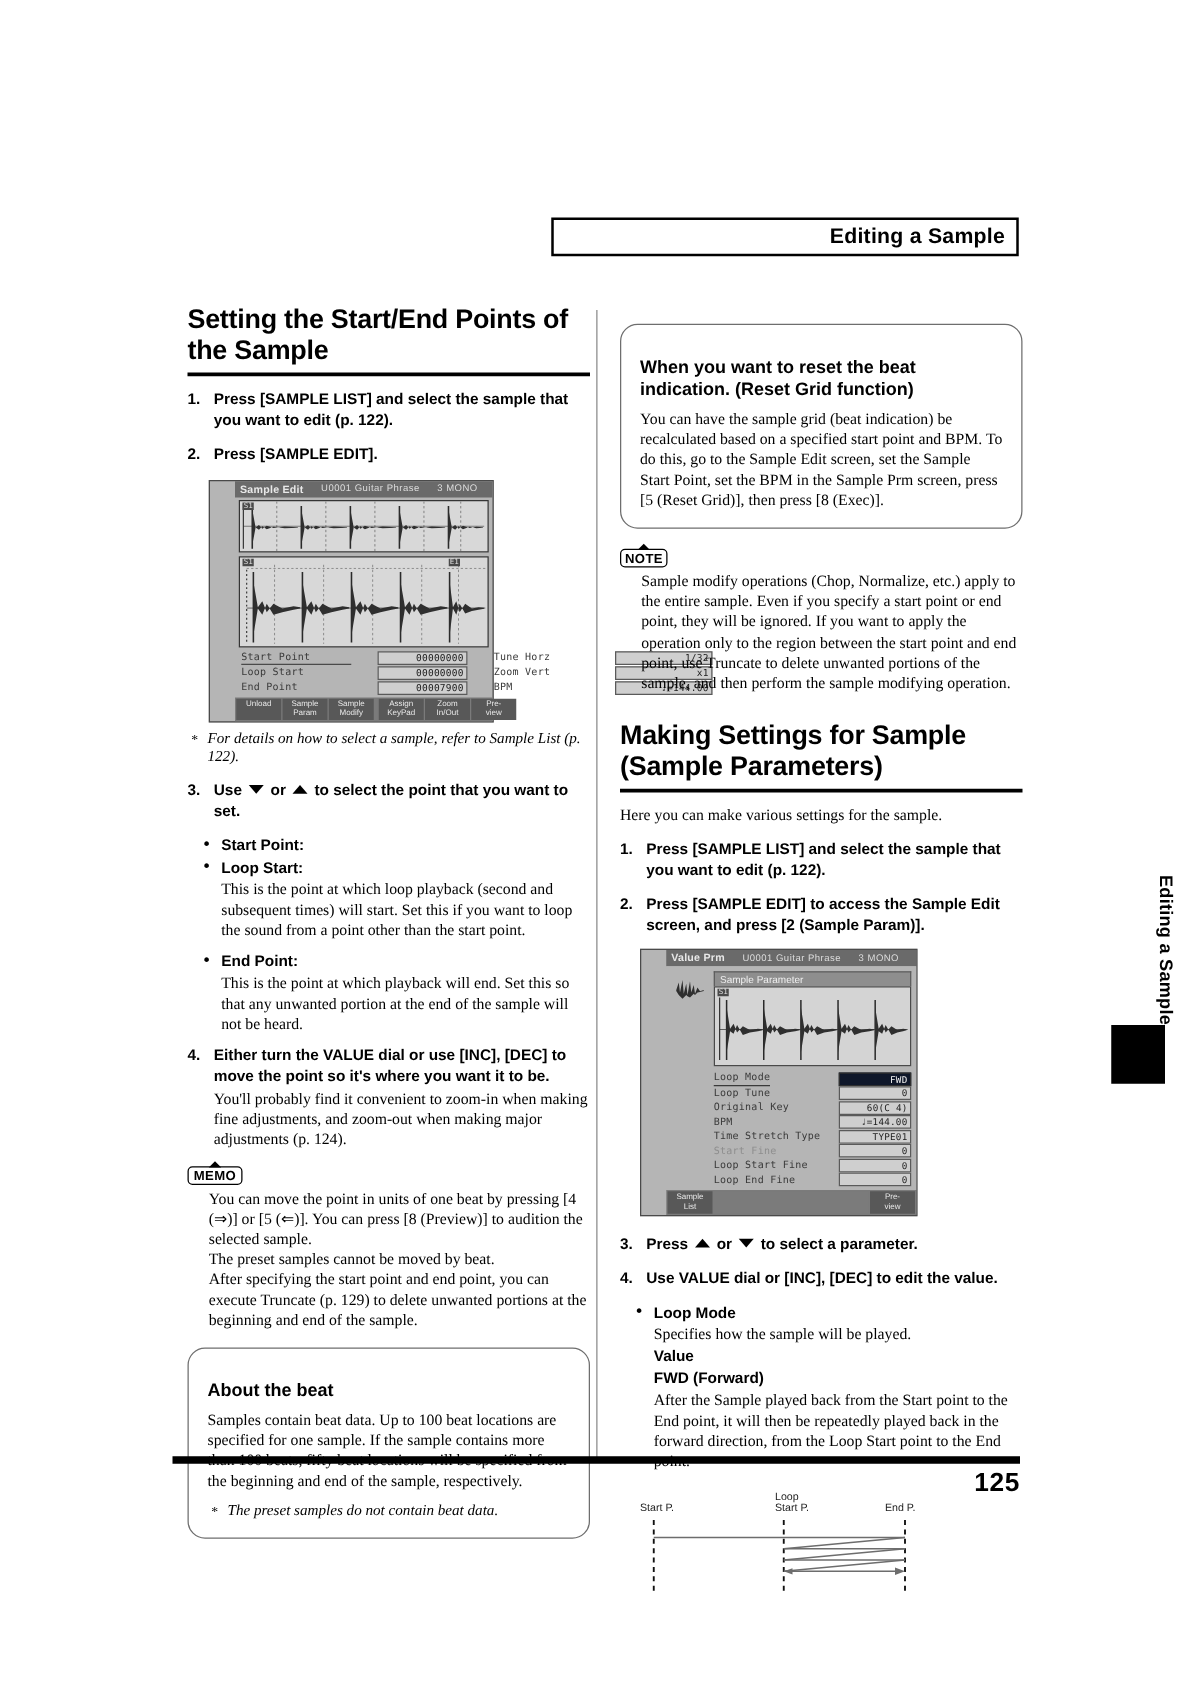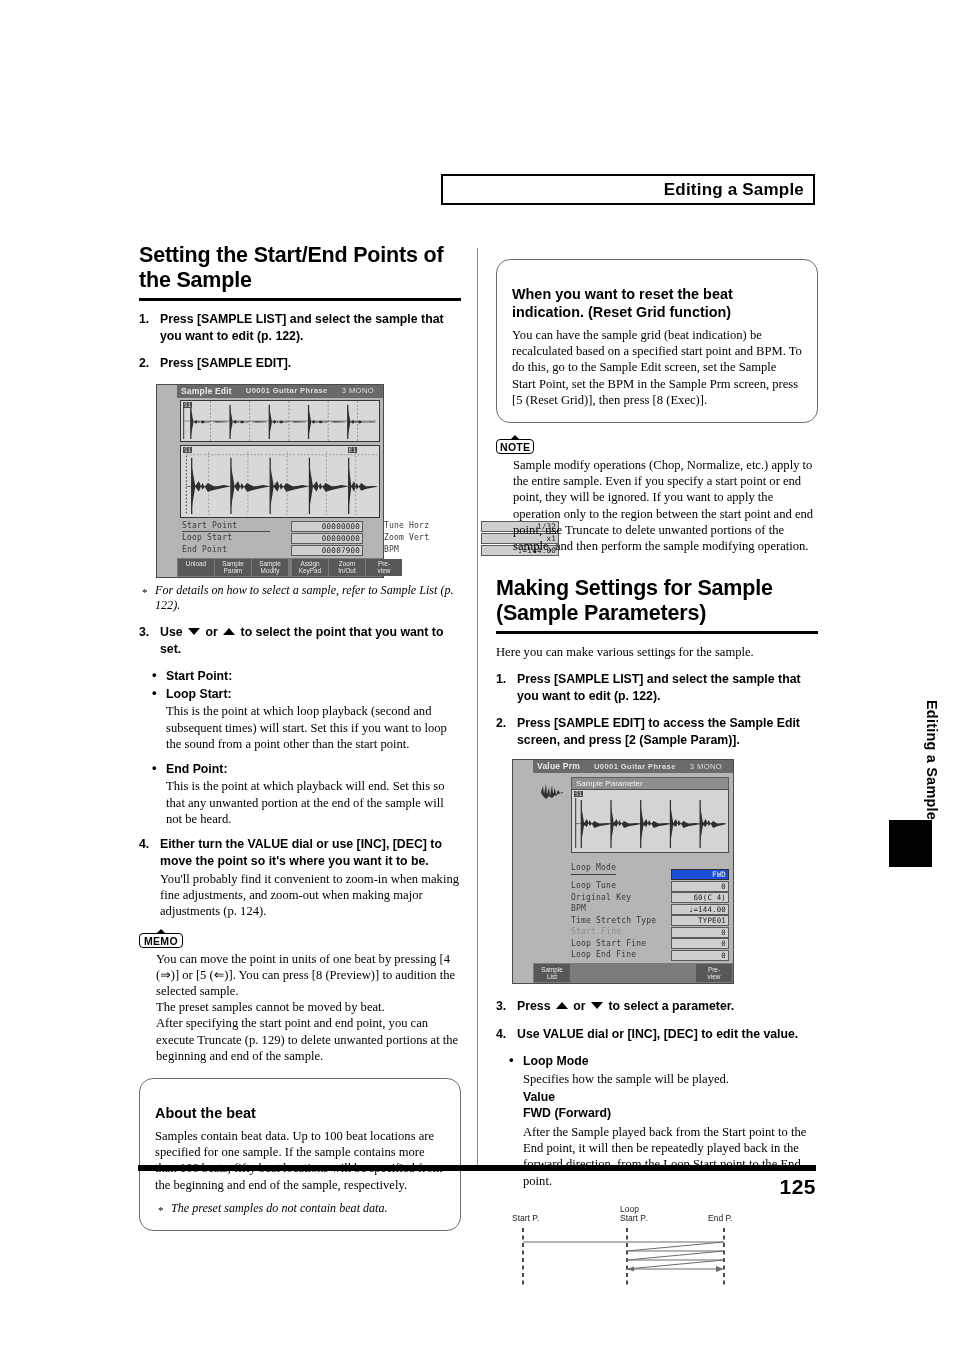--- a/index.html
+++ b/index.html
@@ -43,21 +43,21 @@
     font-size: 17px;
     letter-spacing: 0.2px;
   }
 
   
   .col {
     position: absolute;
     top: 243px;
     width: 322px;
   }
-  .col-left  { left: 139px; }
+  .col-left  { left: 150px; }
   .col-right { left: 496px; }
 
   .col-divider {
     position: absolute;
     left: 477px;
     top: 248px;
     width: 1px;
     height: 920px;
     background: #8a8a8a;
   }
@@ -246,21 +246,21 @@
     font-weight: bold;
     font-size: 8.5px;
     letter-spacing: 0.2px;
     padding: 1px 4px 2px 4px;
     display: flex;
     align-items: center;
     gap: 14px;
     white-space: nowrap;
   }
   .lcd-title .sname {
-    font-weight: bold;
+    font-weight: normal;
     font-size: 7.6px;
     color: #dedede;
     letter-spacing: 0.4px;
   }
   .lcd-title .smode {
     font-weight: normal;
     font-size: 7.6px;
     color: #dedede;
     letter-spacing: 0.4px;
   }
@@ -380,24 +380,23 @@
     text-align: right;
     background: #cfcfcf;
     border: 1px solid #5a5a5a;
     font-size: 7.4px;
     line-height: 9px;
     padding: 0 2px;
     color: #1c1c1c;
   }
   .prm-row.sel .rl { border-bottom: 1px solid #3a3a3a; }
   .prm-row.sel .rv {
-    background: #1d4ed8;
+    background: #0f172a;
     color: #f2f2f2;
     border-color: #2f2f2f;
-    margin-top: 12px;
   }
   .prm-row.dim .rl { color: #8e8e8e; }
 
   
   .loopdiag {
     margin: 14px 0 0 14px;
     width: 300px;
     height: 92px;
     position: relative;
   }

